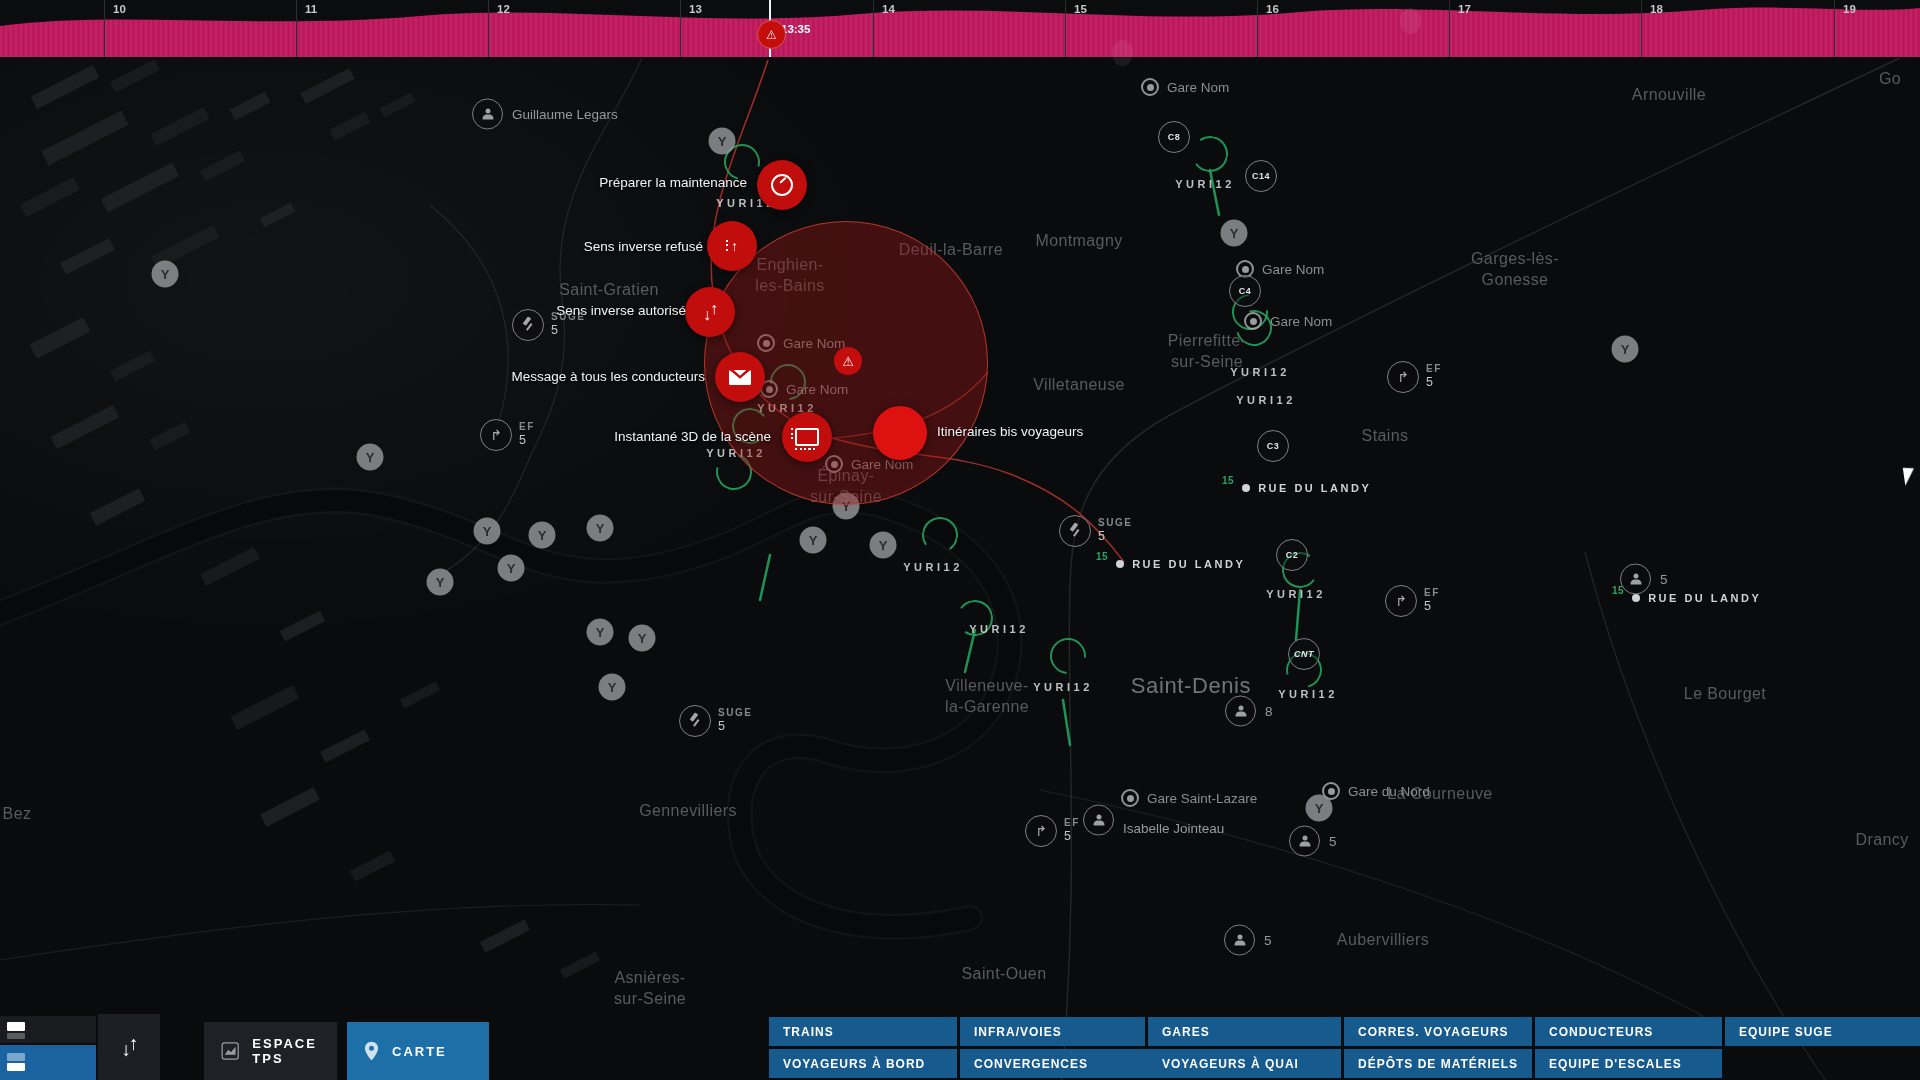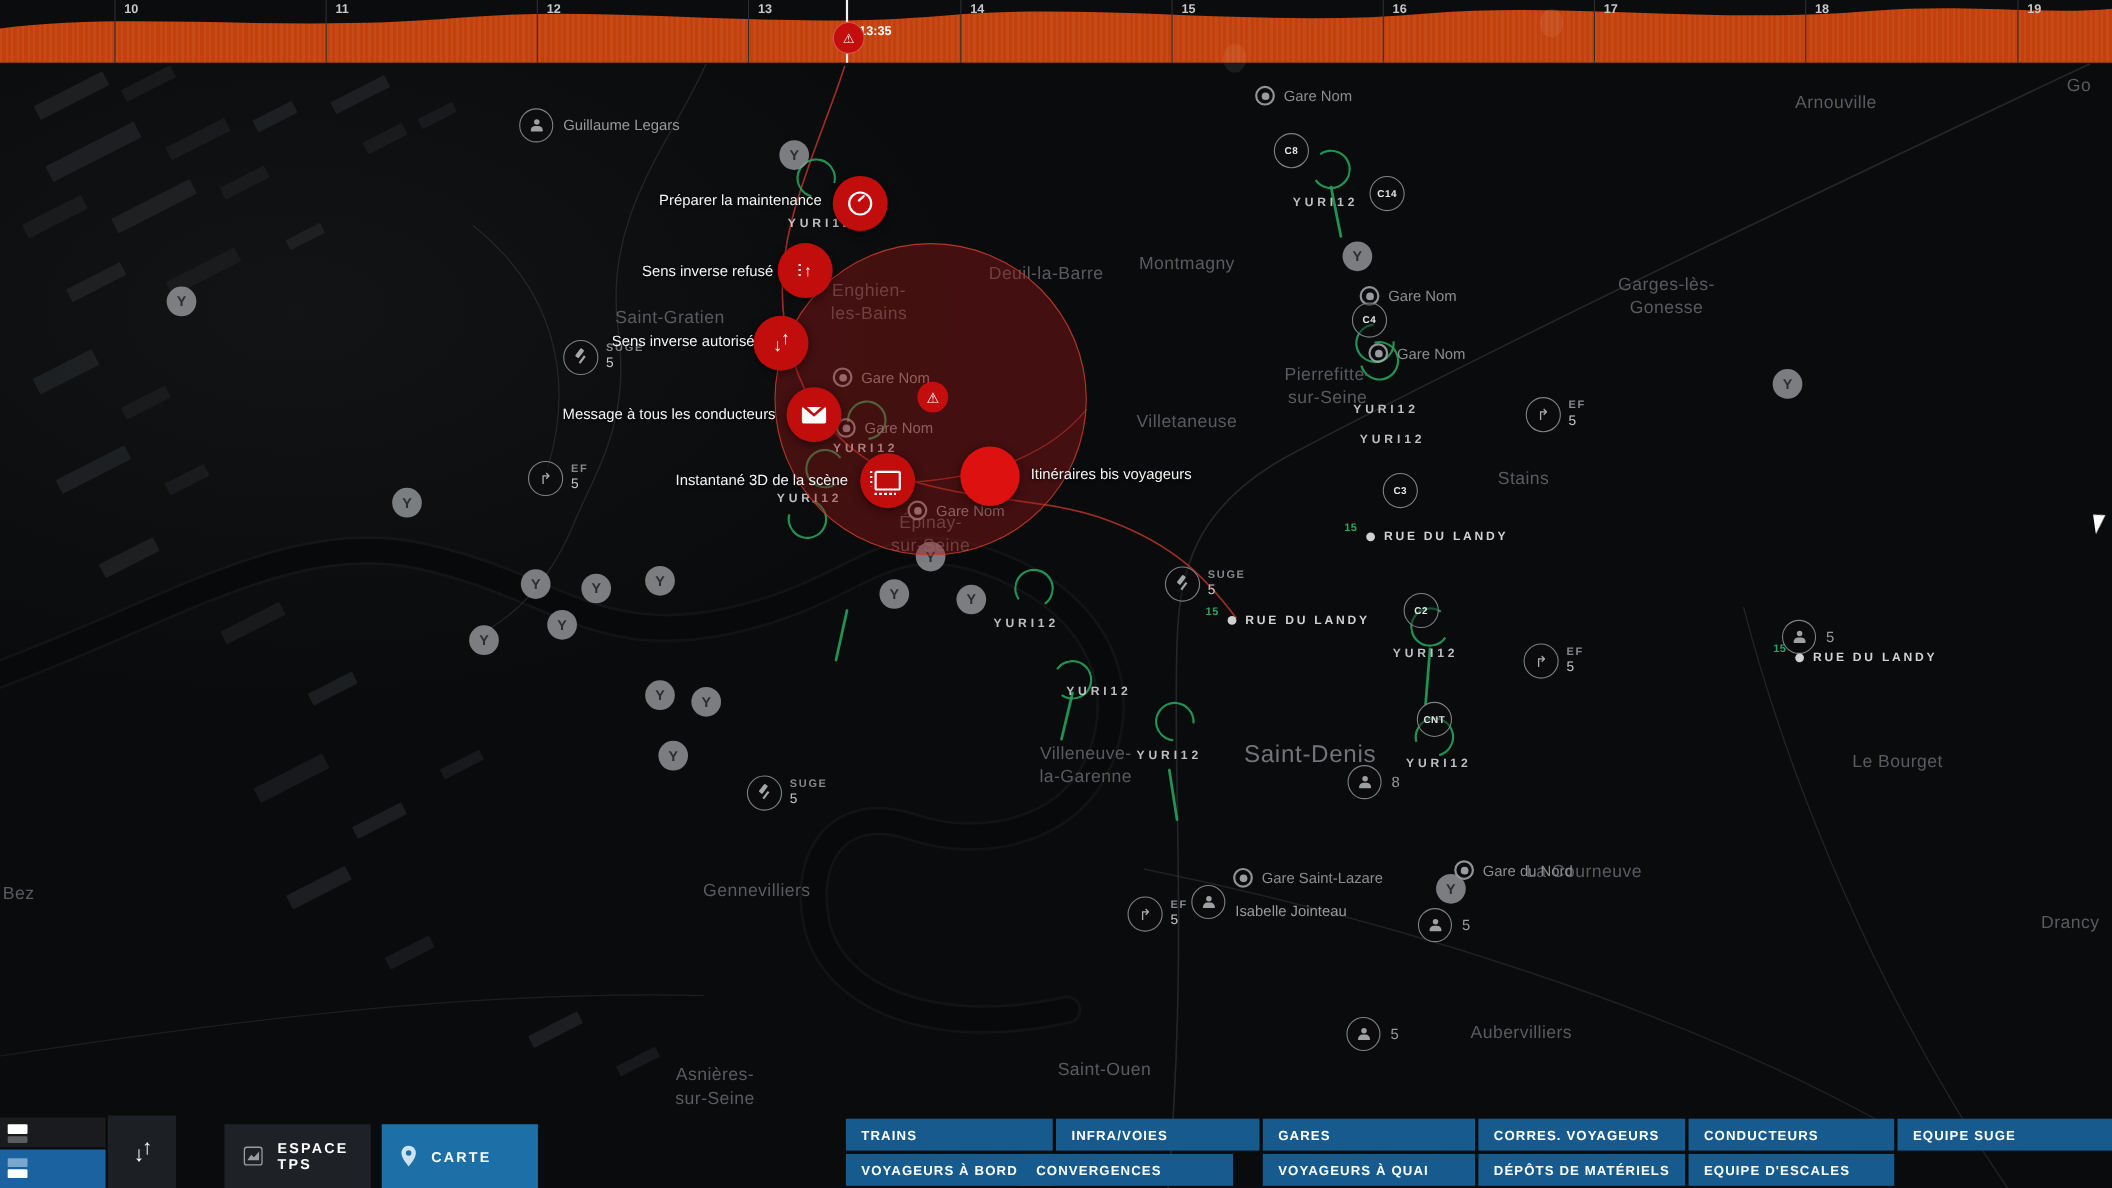--- a/index.html
+++ b/index.html
@@ -82,21 +82,21 @@
   .ic-mail{width:22px;height:15px;background:#fff;border-radius:1.5px;position:relative;overflow:hidden;}
   .ic-mail::before{content:'';position:absolute;inset:0;background:#c20d0d;clip-path:polygon(0 0,100% 0,50% 62%);}
   .ic-mail::after{content:'';position:absolute;inset:0;background:#fff;clip-path:polygon(0 -25%,100% -25%,50% 42%);}
   .ic-snap{width:20px;height:14px;border:2px solid #fff;border-radius:2px;position:relative;}
   .ic-snap::before{content:'';position:absolute;left:-6px;top:-2px;width:2px;height:14px;
                    background:repeating-linear-gradient(180deg,#fff 0 2px,transparent 2px 4.5px);}
   .ic-snap::after{content:'';position:absolute;left:-2px;bottom:-6px;width:20px;height:2px;
                   background:repeating-linear-gradient(90deg,#fff 0 2px,transparent 2px 4.5px);}
 
   
-  #timeline{position:absolute;left:0;top:0;width:1920px;height:57px;background:#c2410c;z-index:9;}
+  #timeline{position:absolute;left:0;top:0;width:1920px;height:57px;background:#be185d;z-index:9;}
   #timeline .stripes{position:absolute;inset:0;
       background:repeating-linear-gradient(90deg, rgba(255,255,255,.05) 0 2px, transparent 2px 5px);}
   #timeline svg{position:absolute;left:0;top:0;}
   .tick{position:absolute;top:0;width:1px;height:57px;background:#2c2f32;}
   .hour{position:absolute;top:3px;color:#c6c8ca;font-size:11.5px;font-weight:bold;}
   .nowline{position:absolute;top:0;width:2px;height:57px;background:#f2f3f4;z-index:2;}
   .nowtime{position:absolute;top:3px;color:#fff;font-size:11.5px;font-weight:bold;z-index:2;}
   .tpin{position:absolute;width:27px;height:27px;border-radius:50%;background:#c40d0d;border:1px solid #d8574a;
         display:flex;align-items:center;justify-content:center;color:#fff;font-size:12px;z-index:3;}
   .ghost{position:absolute;border-radius:50%;background:rgba(255,255,255,.07);}
@@ -266,21 +266,21 @@
         <div class="ylabel" style="left: 1063px; top: 630px; position: absolute;">YURI12</div>
         <div class="ylabel" style="left: 1260px; top: 315px; position: absolute;">YURI12</div>
         <div class="ylabel" style="left: 1266px; top: 343px; position: absolute;">YURI12</div>
         <div class="ylabel" style="left: 1296px; top: 537px; position: absolute;">YURI12</div>
         <div class="ylabel" style="left: 1308px; top: 637px; position: absolute;">YURI12</div>
         <div class="cbadge" style="left: 1174px; top: 80px; position: absolute;">C8</div>
         <div class="cbadge" style="left: 1261px; top: 119px; position: absolute;">C14</div>
         <div class="cbadge" style="left: 1245px; top: 234px; position: absolute;">C4</div>
         <div class="cbadge" style="left: 1273px; top: 389px; position: absolute;">C3</div>
         <div class="cbadge" style="left: 1292px; top: 498px; position: absolute;">C2</div>
-        <div class="cbadge" style="left: 1304px; top: 597px; position: absolute;">CNT</div>
+        <div class="cbadge" style="left: 1304px; top: 597px; position: absolute; font-style: italic;">CNT</div>
         <div class="kbadge" style="left: 495px; top: 378px; position: absolute;">
           <span class="bcirc">↱</span>
           <span class="btxt">
             <b>EF</b>
             <i>5</i>
           </span>
         </div>
         <div class="kbadge" style="left: 1402px; top: 320px; position: absolute;">
           <span class="bcirc">↱</span>
           <span class="btxt">
@@ -505,18 +505,18 @@
   </div>
 
   <div id="menus">
       <div class="menucell" style="left: 769px; top: 1017px; position: absolute; width: 188px;">TRAINS</div>
       <div class="menucell" style="left: 960px; top: 1017px; position: absolute; width: 185px;">INFRA/VOIES</div>
       <div class="menucell" style="left: 1148px; top: 1017px; position: absolute; width: 193px;">GARES</div>
       <div class="menucell" style="left: 1344px; top: 1017px; position: absolute; width: 188px;">CORRES. VOYAGEURS</div>
       <div class="menucell" style="left: 1535px; top: 1017px; position: absolute; width: 187px;">CONDUCTEURS</div>
       <div class="menucell" style="left: 1725px; top: 1017px; position: absolute; width: 195px;">EQUIPE SUGE</div>
       <div class="menucell" style="left: 769px; top: 1049px; position: absolute; width: 188px;">VOYAGEURS À BORD</div>
-      <div class="menucell" style="left: 928px; top: 1049px; position: absolute; width: 193px;">CONVERGENCES</div>
+      <div class="menucell" style="left: 960px; top: 1049px; position: absolute; width: 193px;">CONVERGENCES</div>
       <div class="menucell" style="left: 1148px; top: 1049px; position: absolute; width: 193px;">VOYAGEURS À QUAI</div>
       <div class="menucell" style="left: 1344px; top: 1049px; position: absolute; width: 188px;">DÉPÔTS DE MATÉRIELS</div>
       <div class="menucell" style="left: 1535px; top: 1049px; position: absolute; width: 187px;">EQUIPE D'ESCALES</div>
     </div>
 </div>
 
 </body></html>

